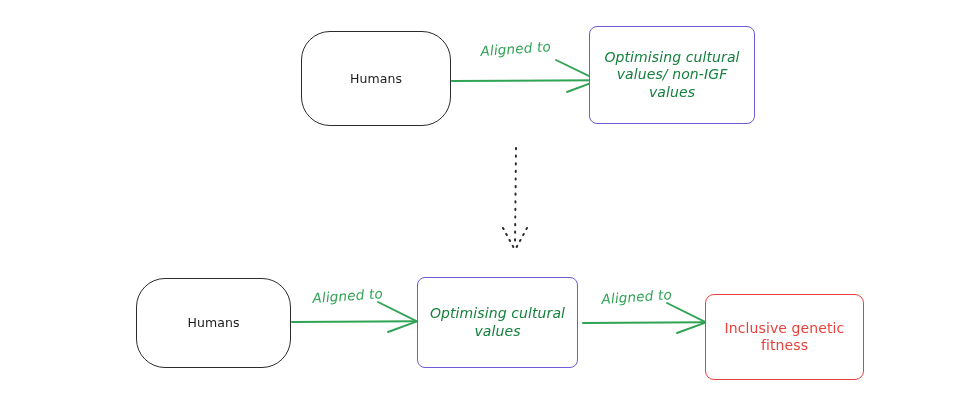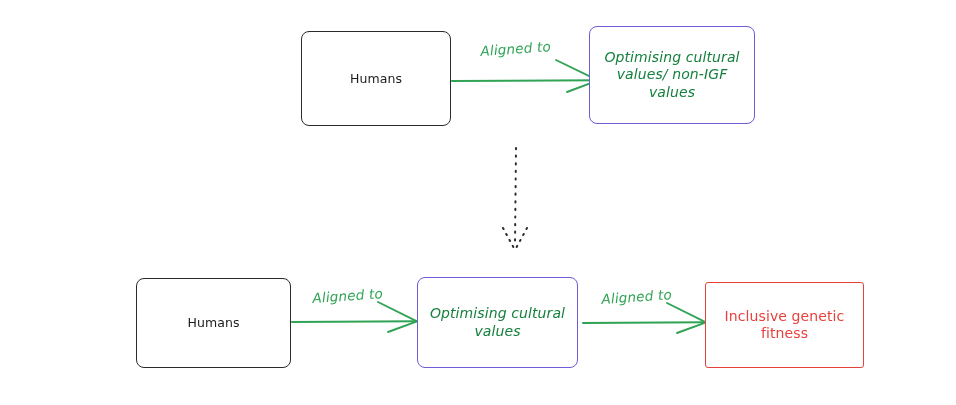--- a/index.html
+++ b/index.html
@@ -39,34 +39,35 @@
     background: #ffffff;
     line-height: 1.22;
     letter-spacing: 0.1px;
     padding: 4px 8px;
     white-space: pre-line;
   }
   .node-black {
     border-color: #2b2b2b;
     color: #1c1c1c;
     font-size: 12.5px;
-    border-radius: 8px;
+    border-radius: 29px;
   }
   .node-purple {
     border-color: #6c5cd6;
     color: #15803d;
     font-size: 14px;
     border-radius: 8px;
     font-style: italic;
   }
   .node-red {
     border-color: #e8413c;
     color: #e8413c;
     font-size: 14px;
-    border-radius: 3px;
+    border-radius: 9px;
+    margin-top: 12px;
   }
   .edge-label {
     position: absolute;
     color: #30a355;
     font-size: 13.5px;
     font-style: italic;
     white-space: nowrap;
     letter-spacing: 0.2px;
     transform: rotate(-4deg);
     transform-origin: left bottom;

